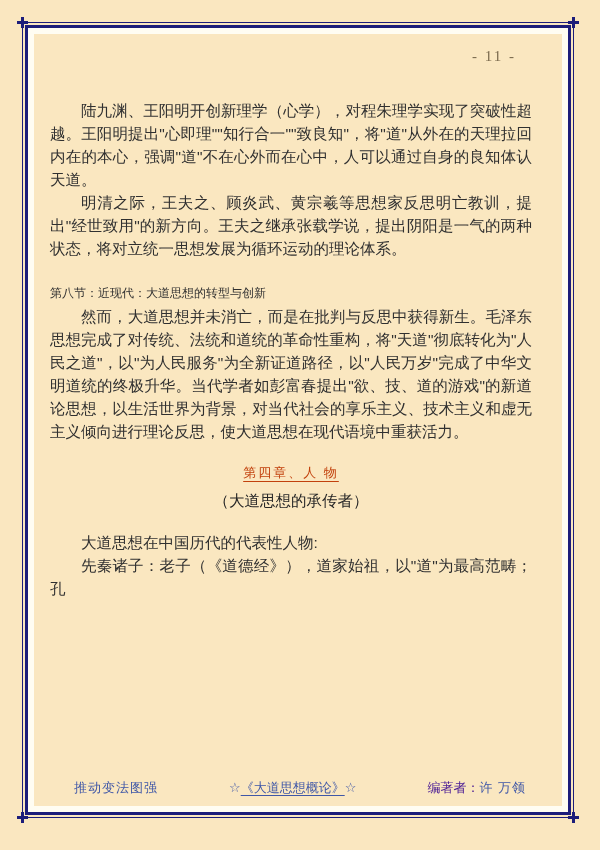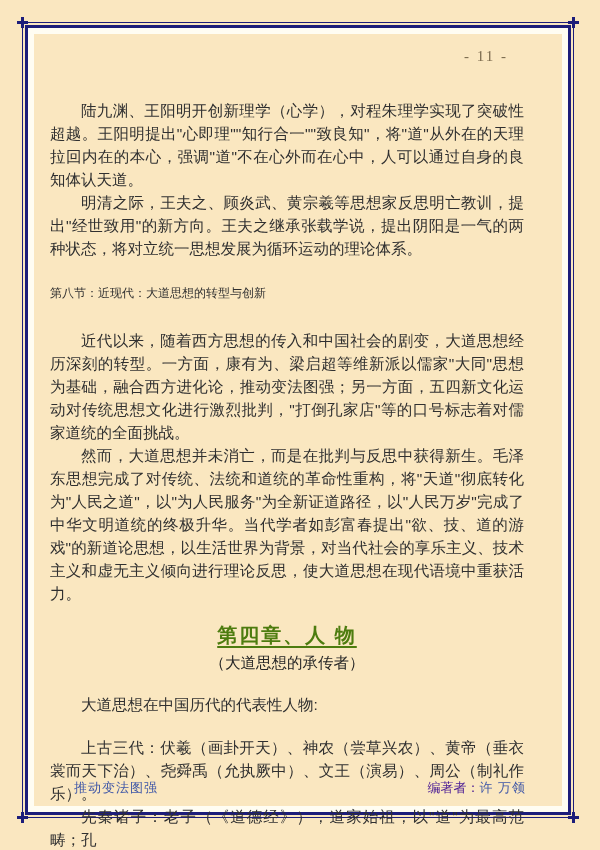--- a/index.html
+++ b/index.html
@@ -19,21 +19,21 @@
   .frame-thick{
     width:100%;height:100%;box-sizing:border-box;
     border:3px solid #1d1d7a;
     background:#fffdf2;
     padding:6px;
   }
   .content{
     width:100%;height:100%;box-sizing:border-box;
     background:#fae7c0;
     position:relative;
-    padding:8px 38px 0 16px;
+    padding:8px 30px 0 16px;
     color:#303030;
   }
   .corner{position:absolute;width:11px;height:11px;pointer-events:none;}
   .corner::before{content:"";position:absolute;left:4px;top:0;width:3px;height:11px;background:#1d1d7a;}
   .corner::after{content:"";position:absolute;top:4px;left:0;height:3px;width:11px;background:#1d1d7a;}
   .corner.tl{left:-6px;top:-6px;}
   .corner.tr{right:-6px;top:-6px;}
   .corner.bl{left:-6px;bottom:-6px;}
   .corner.br{right:-6px;bottom:-6px;}
 
@@ -57,21 +57,21 @@
     text-indent:0;
     text-align:left;
   }
   .para.after-heading{margin-top:24px;}
   .chapter{
     margin-top:18px;
     text-align:center;
   }
   .chapter-title{
     display:inline-block;
-    font-size:20px;font-weight:bold;color:#4d7c0f;
+    font-size:13px;font-weight:normal;color:#c2410c;
     letter-spacing:2px;
     text-decoration:underline;
     text-underline-offset:4px;
     line-height:24px;
   }
   .chapter-subtitle{
     margin-top:5px;
     font-size:15.5px;font-weight:normal;color:#262626;
     line-height:21px;
   }
@@ -98,34 +98,35 @@
   <div class="frame-thick">
     <div class="content">
 
       <div class="pagenum">- 11 -</div>
 
       <p class="para first">陆九渊、王阳明开创新理学（心学），对程朱理学实现了突破性超越。王阳明提出"心即理""知行合一""致良知"，将"道"从外在的天理拉回内在的本心，强调"道"不在心外而在心中，人可以通过自身的良知体认天道。</p>
       <p class="para">明清之际，王夫之、顾炎武、黄宗羲等思想家反思明亡教训，提出"经世致用"的新方向。王夫之继承张载学说，提出阴阳是一气的两种状态，将对立统一思想发展为循环运动的理论体系。</p>
 
       <p class="para section-heading">第八节：近现代：大道思想的转型与创新</p>
 
-      <p class="para after-heading">近代以来，随着西方思想的传入和中国社会的剧变，大道思想经历深刻的转型。一方面，康有为、梁启超等维新派以儒家"大同"思想为基础，融合西方进化论，推动变法图强；另一方面，五四新文化运动对传统思想文化进行激烈批判，"打倒孔家店"等的口号标志着对儒家道统的全面挑战。</p>
       <p class="para">然而，大道思想并未消亡，而是在批判与反思中获得新生。毛泽东思想完成了对传统、法统和道统的革命性重构，将"天道"彻底转化为"人民之道"，以"为人民服务"为全新证道路径，以"人民万岁"完成了中华文明道统的终极升华。当代学者如彭富春提出"欲、技、道的游戏"的新道论思想，以生活世界为背景，对当代社会的享乐主义、技术主义和虚无主义倾向进行理论反思，使大道思想在现代语境中重获活力。</p>
 
       <div class="chapter">
         <span class="chapter-title">第四章、人 物</span>
         <div class="chapter-subtitle">（大道思想的承传者）</div>
       </div>
 
       <p class="para spaced">大道思想在中国历代的代表性人物:</p>
-      <p class="para spaced">上古三代：伏羲（画卦开天）、神农（尝草兴农）、黄帝（垂衣裳而天下治）、尧舜禹（允执厥中）、文王（演易）、周公（制礼作乐）。</p>
       <p class="para">先秦诸子：老子（《道德经》），道家始祖，以"道"为最高范畴；孔</p>
 
       <div class="footer">
         <span class="footer-left">推动变法图强</span>
+        <span class="footer-center">
+          <span>☆</span><span class="book-title">《大道思想概论》</span><span>☆</span>
+        </span>
         <span class="footer-right">
           <span class="byline-label">编著者：</span><span class="byline-name">许 万领</span>
         </span>
       </div>
 
     </div>
   </div>
 </div>
 
 </body></html>

